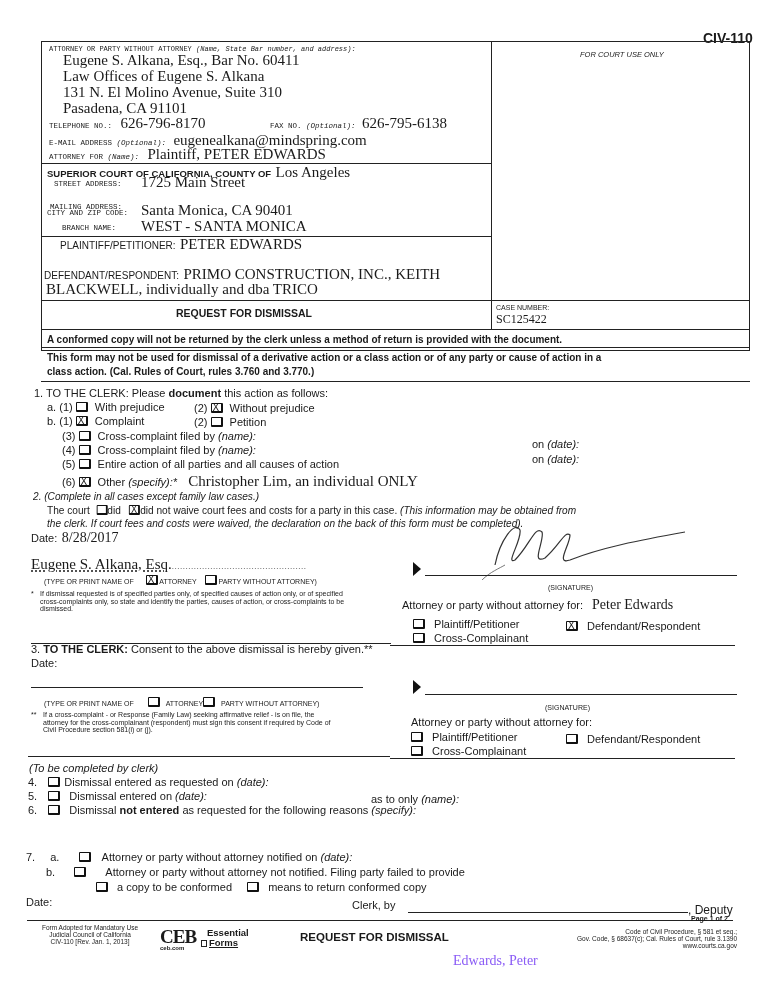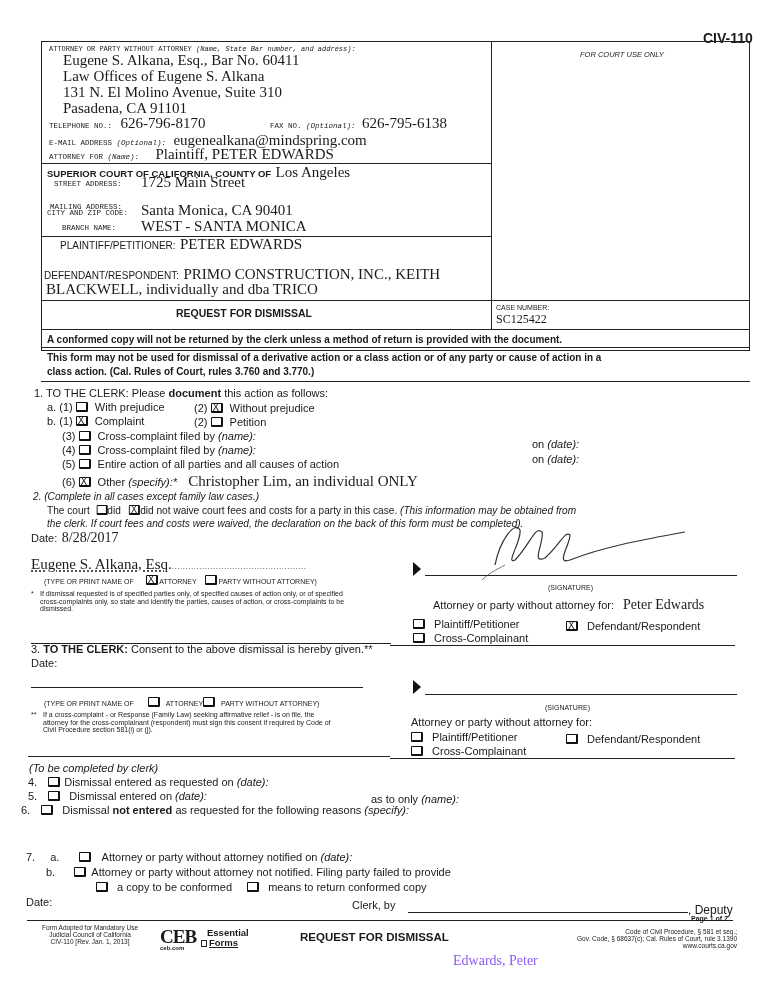--- a/index.html
+++ b/index.html
@@ -53,21 +53,21 @@
   <span class="fill" style="margin-left:2px">626-795-6138</span>
 </div>
 <div class="abs" style="left:49px;top:131px;white-space:nowrap;">
   <span class="lbl">E-MAIL ADDRESS</span>
   <span class="lbl ital" style="text-transform:none">(Optional):</span>
   <span class="fill" style="margin-left:3px">eugenealkana@mindspring.com</span>
 </div>
 <div class="abs" style="left:49px;top:145px;white-space:nowrap;">
   <span class="lbl">ATTORNEY FOR</span>
   <span class="lbl ital" style="text-transform:none">(Name):</span>
-  <span class="fill" style="margin-left:12px">Plaintiff, PETER EDWARDS</span>
+  <span class="fill" style="margin-left:4px">Plaintiff, PETER EDWARDS</span>
 </div>
 <div class="hline" style="left:41px;top:163px;width:451px;"></div>
 
 <div class="abs ital" style="left:580px;top:50px;font-size:7.5px;">FOR COURT USE ONLY</div>
 <div class="abs" style="left:492px;top:60px;width:257px;height:240px;"></div>
 
 <div class="abs" style="left:47px;top:163px;white-space:nowrap;">
   <span class="bold" style="font-size:9.5px">SUPERIOR COURT OF CALIFORNIA, COUNTY OF</span>
   <span class="fill">Los Angeles</span>
 </div>
@@ -192,21 +192,21 @@
   <span>ATTORNEY</span>
   <span class="box" style="margin-left:6px"></span>
   <span>PARTY WITHOUT ATTORNEY)</span>
 </div>
 <div class="abs small" style="left:31px;top:590px;width:330px;">
   <span style="position:absolute;left:0;">*</span>
   <div style="margin-left:9px;">If dismissal requested is of specified parties only, of specified causes of action only, or of specified cross-complaints only, so state and identify the parties, causes of action, or cross-complaints to be dismissed.</div>
 </div>
 
 <div class="abs" style="left:548px;top:584px;font-size:7px;">(SIGNATURE)</div>
-<div class="abs txt" style="left:433px;top:597px;">
+<div class="abs txt" style="left:402px;top:597px;">
   <span>Attorney or party without attorney for:</span>
   <span class="fill" style="margin-left:6px;font-size:14px">Peter Edwards</span>
 </div>
 <div class="abs txt" style="left:413px;top:618px;">
   <span class="box"></span>
   <span style="margin-left:6px">Plaintiff/Petitioner</span>
 </div>
 <div class="abs txt" style="left:566px;top:620px;">
   <span class="box checked"></span>
   <span style="margin-left:6px">Defendant/Respondent</span>
@@ -264,38 +264,38 @@
 <div class="abs txt" style="left:28px;top:790px;">
   <span>5.</span>
   <span class="box" style="margin-left:8px"></span>
   <span style="margin-left:6px">Dismissal entered on</span>
   <span class="ital">(date):</span>
 </div>
 <div class="abs txt" style="left:371px;top:793px;">
   <span>as to only</span>
   <span class="ital">(name):</span>
 </div>
-<div class="abs txt" style="left:21px;top:804px;">
+<div class="abs txt" style="left:28px;top:804px;">
   <span>6.</span>
   <span class="box" style="margin-left:8px"></span>
   <span style="margin-left:6px">Dismissal </span><span class="bold">not entered</span><span> as requested for the following reasons</span>
   <span class="ital">(specify):</span>
 </div>
 
 <div class="abs txt" style="left:26px;top:851px;">
   <span>7.</span>
   <span style="margin-left:12px">a.</span>
   <span class="box" style="margin-left:16px"></span>
   <span style="margin-left:8px">Attorney or party without attorney notified on</span>
   <span class="ital">(date):</span>
 </div>
 <div class="abs txt" style="left:46px;top:866px;">
   <span>b.</span>
   <span class="box" style="margin-left:16px"></span>
-  <span style="margin-left:2px">Attorney or party without attorney not notified.  Filing party failed to provide</span>
+  <span style="margin-left:16px">Attorney or party without attorney not notified.  Filing party failed to provide</span>
 </div>
 <div class="abs txt" style="left:96px;top:881px;">
   <span class="box"></span>
   <span style="margin-left:6px">a copy to be conformed</span>
   <span class="box" style="margin-left:12px"></span>
   <span style="margin-left:6px">means to return conformed copy</span>
 </div>
 <div class="abs txt" style="left:26px;top:896px;">Date:</div>
 <div class="abs txt" style="left:352px;top:899px;">Clerk, by</div>
 <div class="hline" style="left:408px;top:912px;width:280px;"></div>

